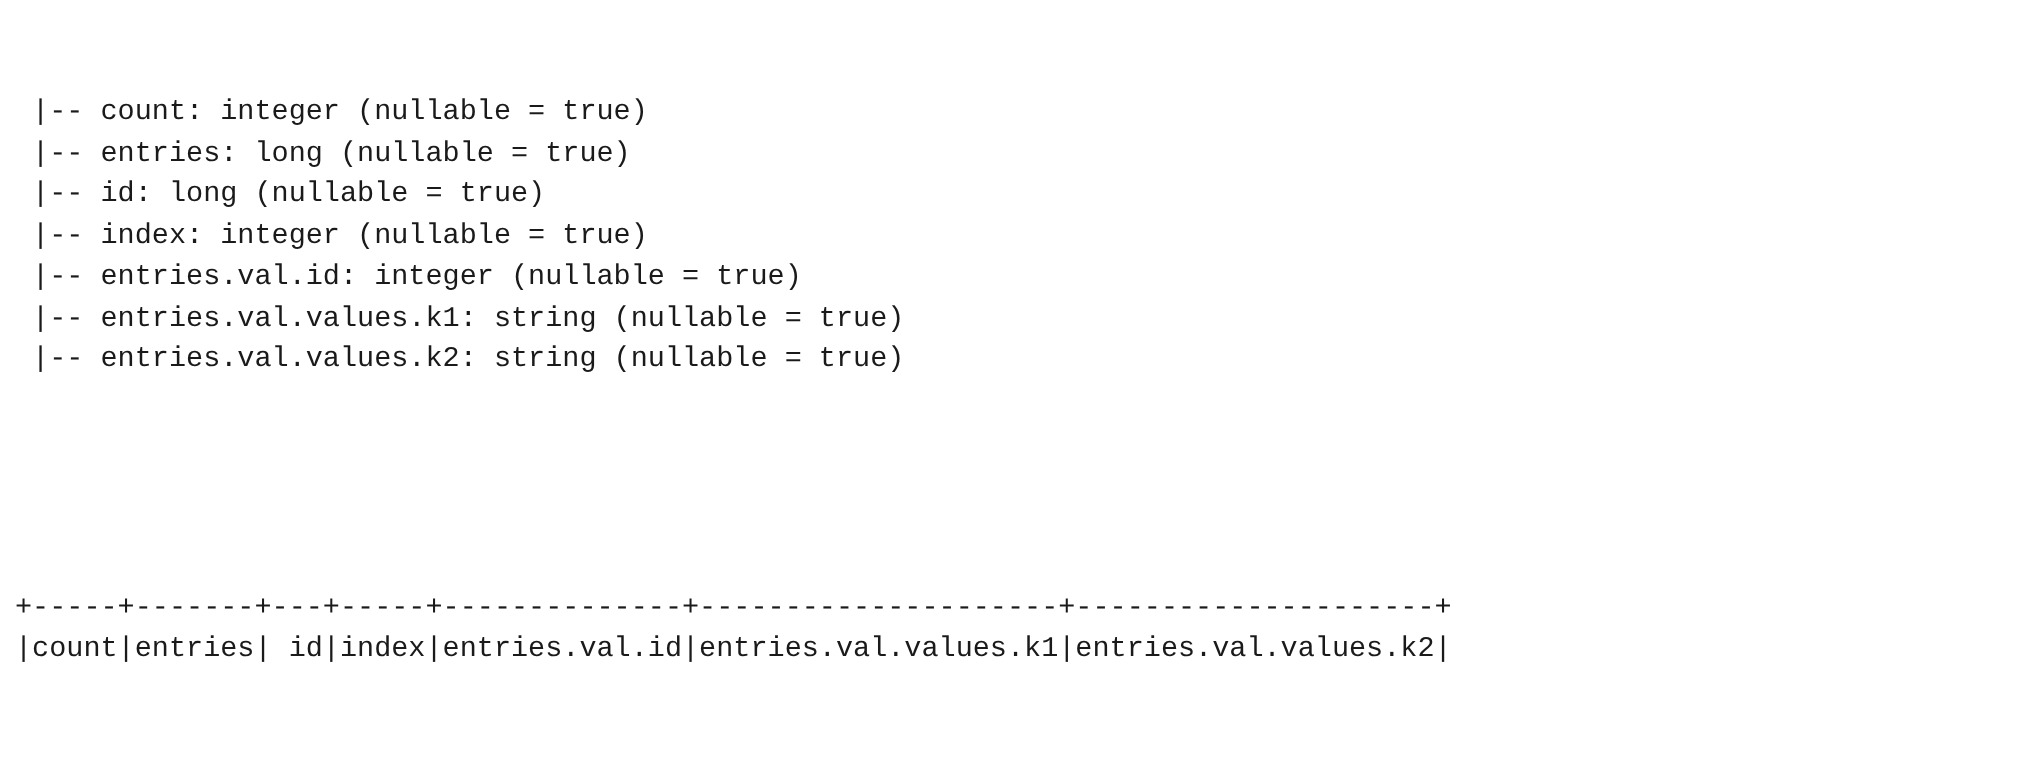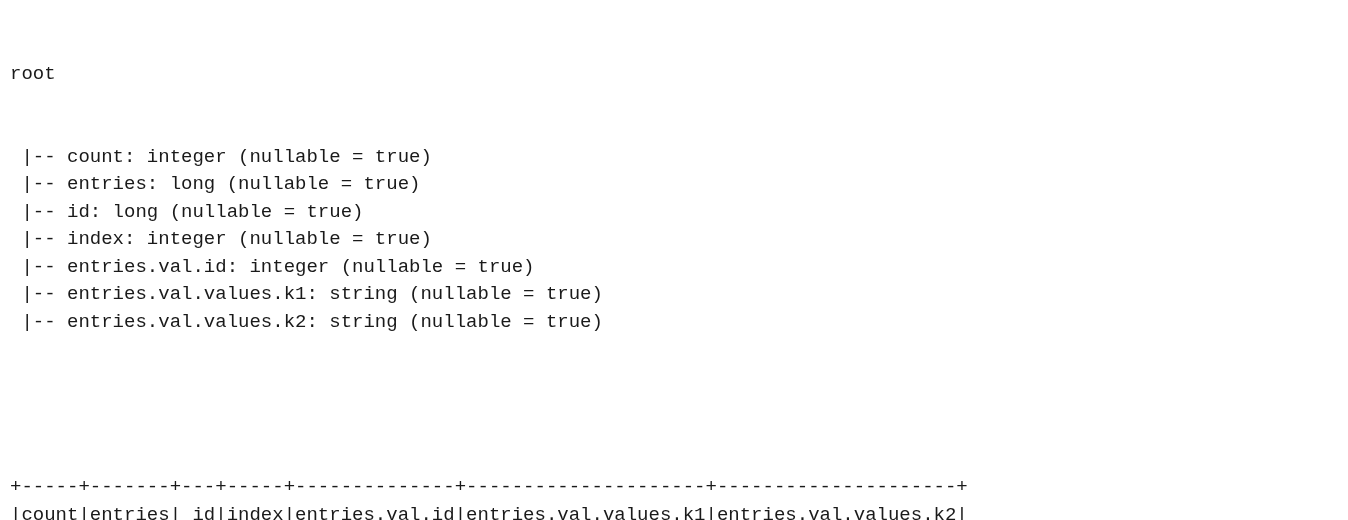--- a/index.html
+++ b/index.html
@@ -17,17 +17,16 @@
     white-space: pre;
   }
   .schema-line { white-space: pre; }
   .gap { height: 1.45em; }
   .table-line { white-space: pre; }
 </style>
 </head>
 <body>
 
 <div class="page">
-  <div class="schema-line">root</div>
   <div id="schema-lines"><div class="schema-line"> |-- count: integer (nullable = true)</div><div class="schema-line"> |-- entries: long (nullable = true)</div><div class="schema-line"> |-- id: long (nullable = true)</div><div class="schema-line"> |-- index: integer (nullable = true)</div><div class="schema-line"> |-- entries.val.id: integer (nullable = true)</div><div class="schema-line"> |-- entries.val.values.k1: string (nullable = true)</div><div class="schema-line"> |-- entries.val.values.k2: string (nullable = true)</div></div>
   <div class="gap"></div>
   <div id="table-lines"><div class="table-line">+-----+-------+---+-----+--------------+---------------------+---------------------+</div><div class="table-line">|count|entries| id|index|entries.val.id|entries.val.values.k1|entries.val.values.k2|</div></div>
 </div>
 
 </body></html>

